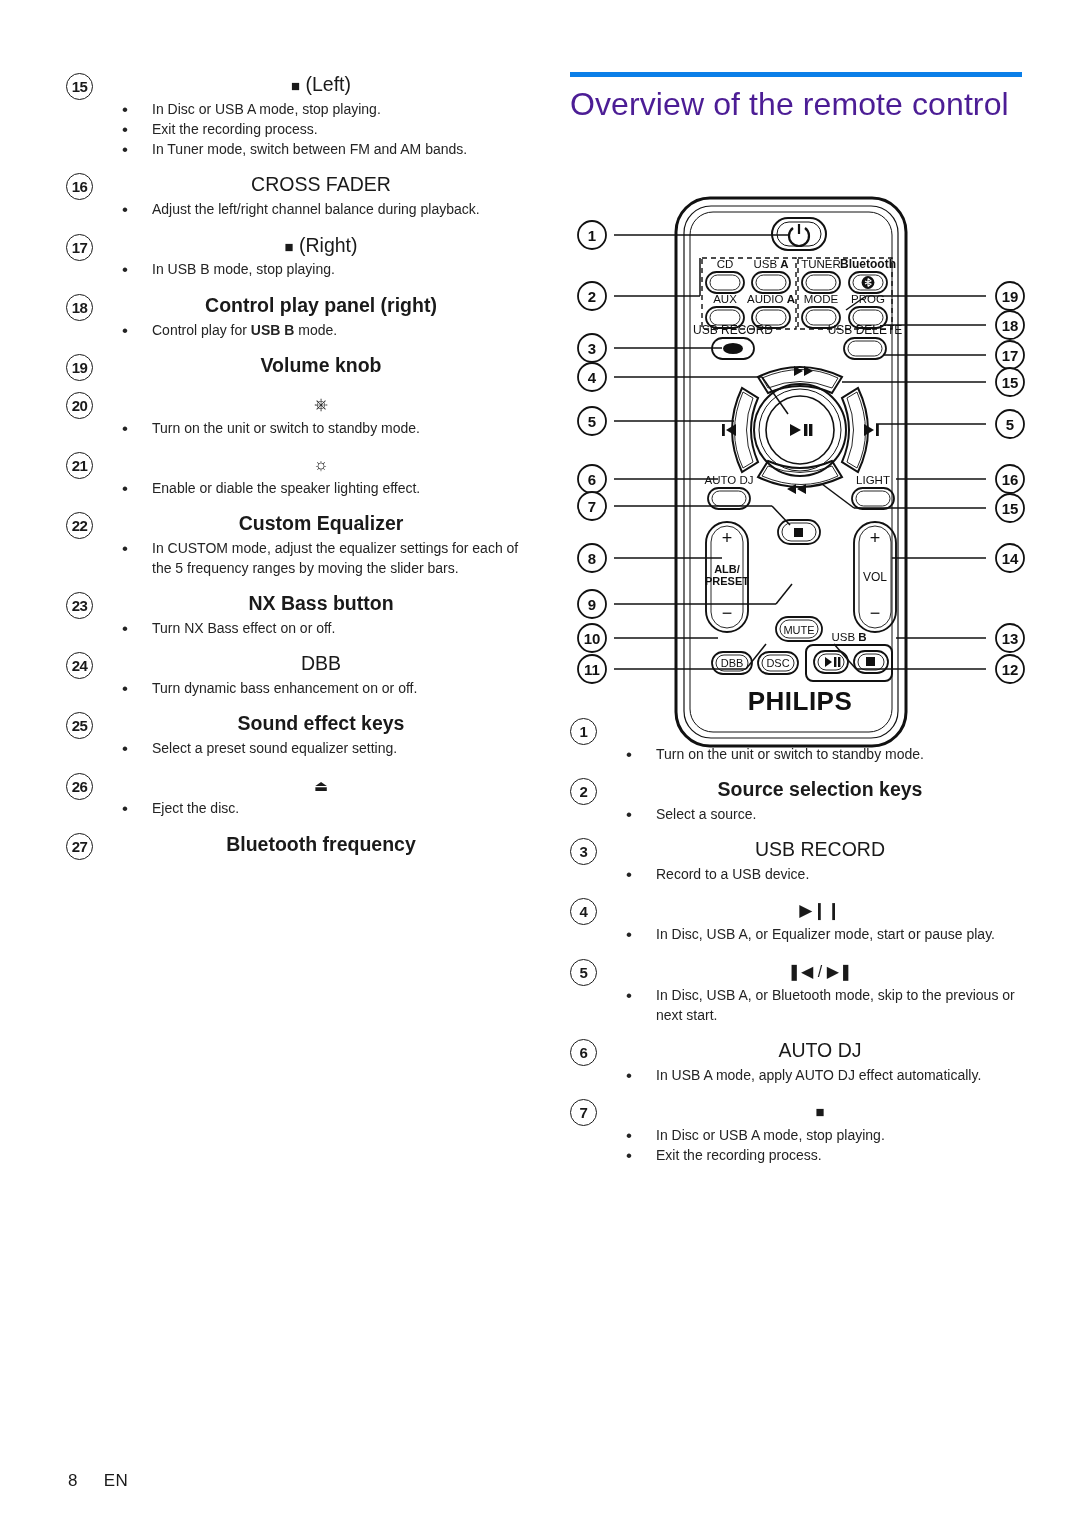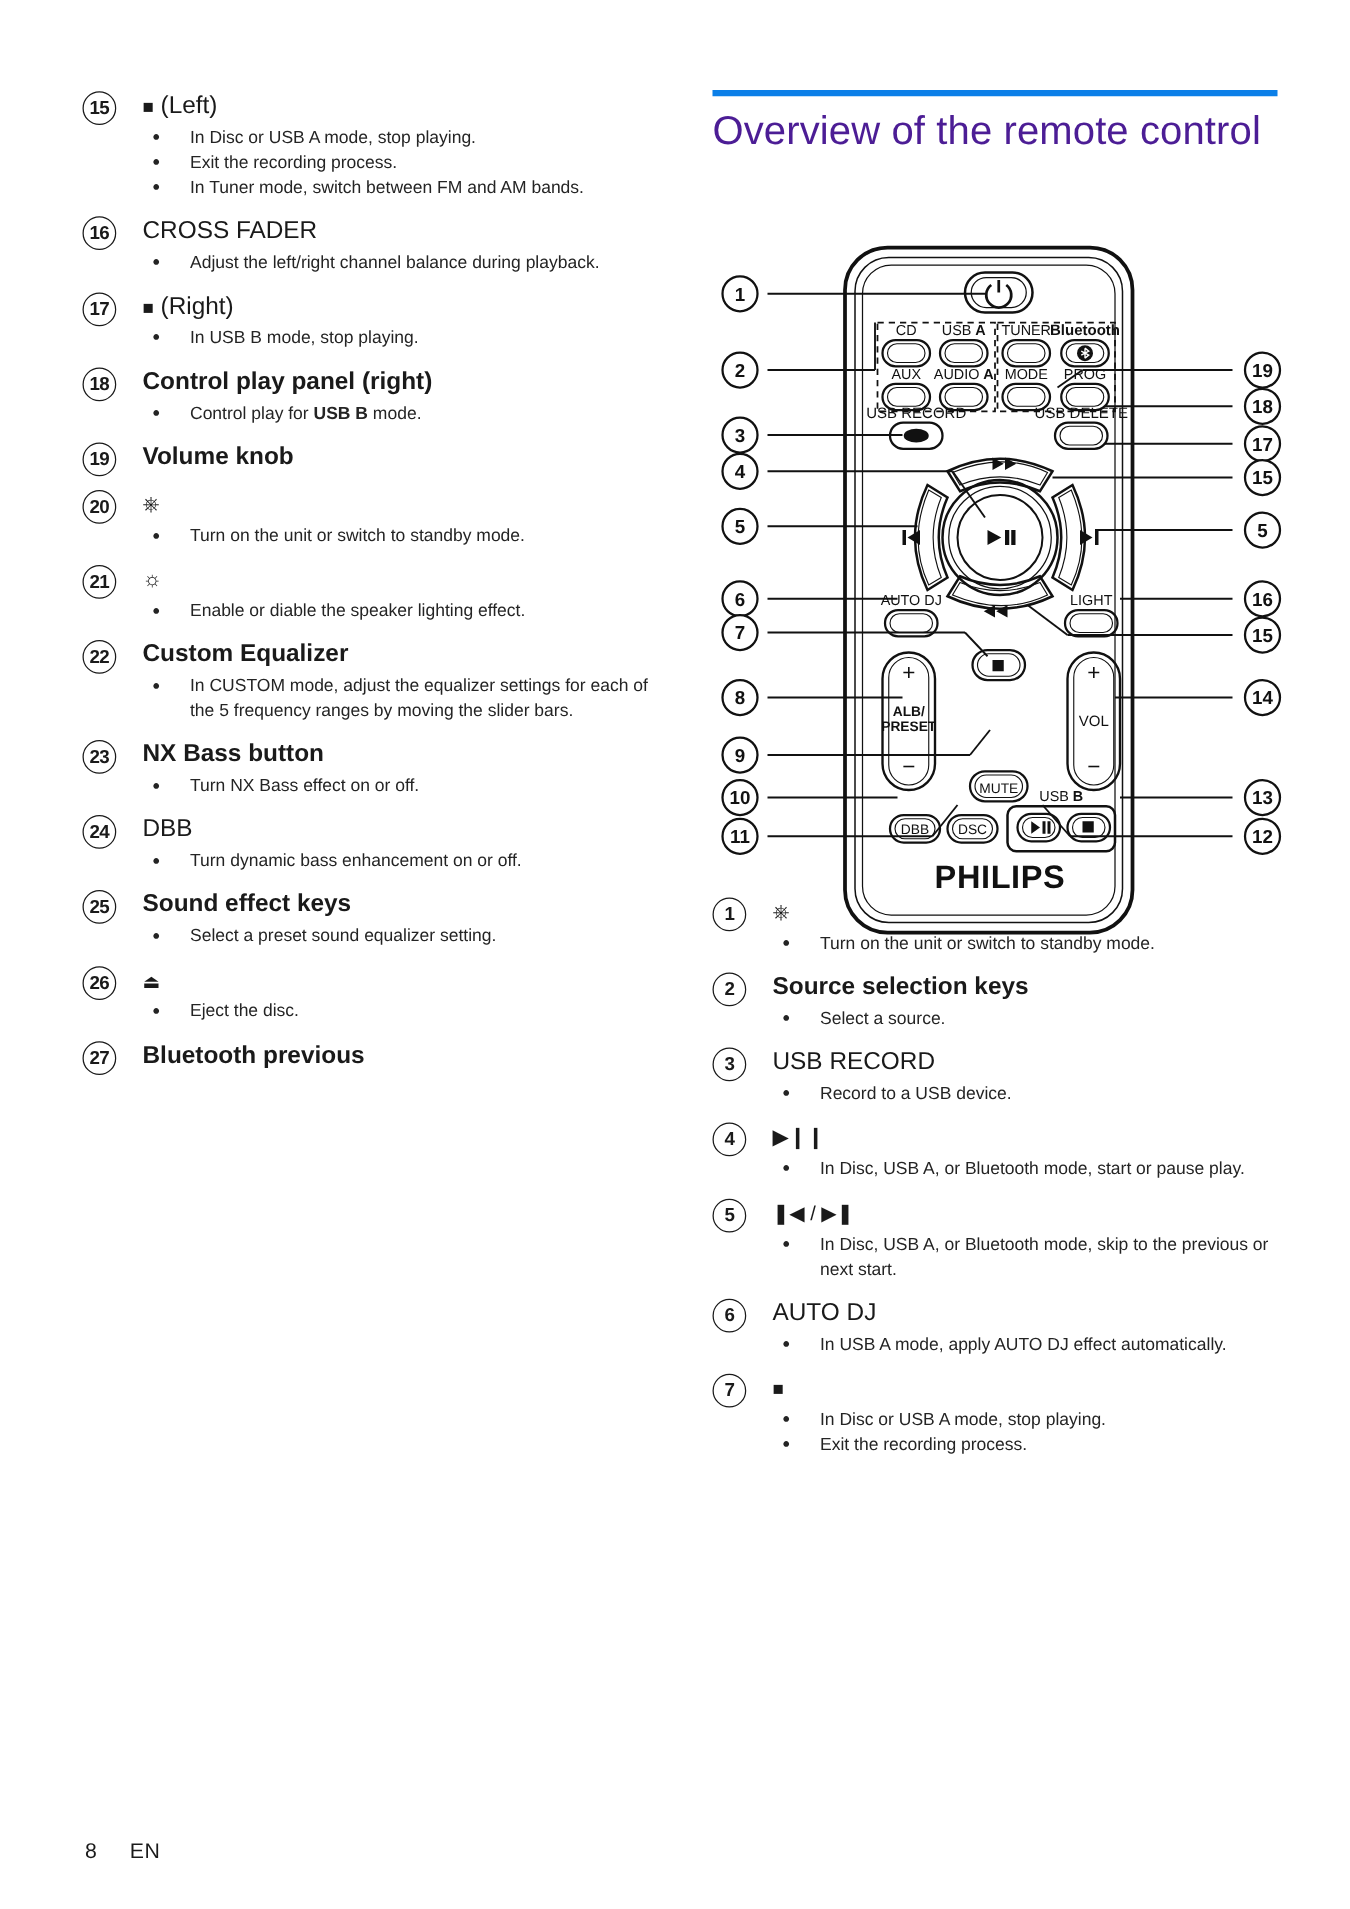--- a/index.html
+++ b/index.html
@@ -71,20 +71,21 @@
     font-weight: 600;
     letter-spacing: -0.5px;
     box-sizing: border-box;
   }
   .item-title {
     font-size: 19.5px;
     font-weight: 600;
     line-height: 1.28;
     margin: 0 0 2px 0;
     min-height: 24px;
+    text-align: center;
   }
   .item-title.plain { font-weight: 400; }
   .item-title .glyph {
     font-weight: 400;
     font-size: 19px;
   }
   .bullets {
     margin: 0;
     padding: 0;
     list-style: none;
@@ -215,21 +216,21 @@
     </div>
       <div class="item">
       <span class="num">26</span>
       <div class="item-title plain"><span class="glyph" style="font-size:15px;">⏏</span></div>
       <ul class="bullets">
           <li>Eject the disc.</li>
         </ul>
     </div>
       <div class="item">
       <span class="num">27</span>
-      <div class="item-title">Bluetooth previous</div>
+      <div class="item-title">Bluetooth frequency</div>
 
     </div>
     </div>
 
   <div class="col-right">
     <div class="rule"></div>
     <h1 class="heading">Overview of the remote control</h1>
     <div style="height:572px"></div>
     <div id="right-col">
         <div class="item">
@@ -250,21 +251,21 @@
       <span class="num">3</span>
       <div class="item-title plain">USB RECORD</div>
       <ul class="bullets">
             <li>Record to a USB device.</li>
           </ul>
     </div>
         <div class="item">
       <span class="num">4</span>
       <div class="item-title plain"><span class="glyph" style="font-size:17px;">▶❙❙</span></div>
       <ul class="bullets">
-            <li>In Disc, USB A, or Bluetooth mode, start or pause play.</li>
+            <li>In Disc, USB A, or Equalizer mode, start or pause play.</li>
           </ul>
     </div>
         <div class="item">
       <span class="num">5</span>
       <div class="item-title plain"><span class="glyph" style="font-size:16px;">❚◀ / ▶❚</span></div>
       <ul class="bullets">
             <li>In Disc, USB A, or Bluetooth mode, skip to the previous or next start.</li>
           </ul>
     </div>
         <div class="item">

